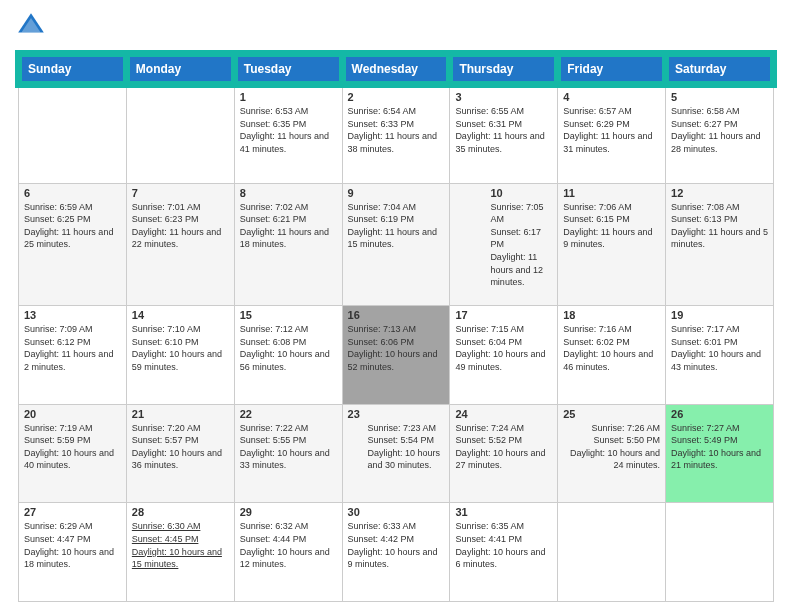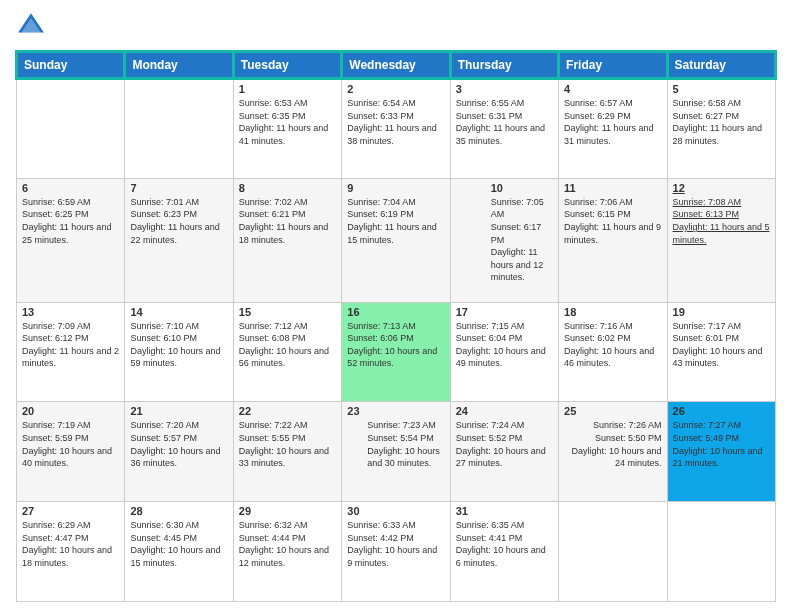--- a/index.html
+++ b/index.html
@@ -59,21 +59,21 @@
       border-collapse: collapse;
       flex: 1;
     }
     .calendar th {
       background: #2176c7;
       color: #fff;
       font-size: 12px;
       font-weight: bold;
       padding: 5px 6px;
       text-align: left;
-      border: 3px solid #14b8a6;
+      border: 7px solid #14b8a6;
     }
     .calendar td {
       border: 1px solid #ccc;
       vertical-align: top;
       padding: 3px 5px;
       font-size: 9.5px;
       color: #333;
       width: calc(100% / 7);
       height: 88px;
     }
@@ -196,21 +196,21 @@
             <div class="cell-text" style="white-space: pre-line;">Sunrise: 7:05 AM
 Sunset: 6:17 PM
 Daylight: 11 hours and 12 minutes.</div>
           </td>
           <td style="background: rgb(245, 245, 245);">
             <span class="day-num">11</span>
             <div class="cell-text" style="white-space: pre-line;">Sunrise: 7:06 AM
 Sunset: 6:15 PM
 Daylight: 11 hours and 9 minutes.</div>
           </td>
-          <td style="background: rgb(245, 245, 245); text-decoration: underline;">
+          <td style="background: rgb(245, 245, 245);">
             <span class="day-num">12</span>
             <div class="cell-text" style="white-space: pre-line;">Sunrise: 7:08 AM
 Sunset: 6:13 PM
 Daylight: 11 hours and 5 minutes.</div>
           </td>
         </tr>
         <tr>
           <td style="background: rgb(255, 255, 255);">
             <span class="day-num">13</span>
             <div class="cell-text" style="white-space: pre-line;">Sunrise: 7:09 AM
@@ -222,21 +222,21 @@
             <div class="cell-text" style="white-space: pre-line;">Sunrise: 7:10 AM
 Sunset: 6:10 PM
 Daylight: 10 hours and 59 minutes.</div>
           </td>
           <td style="background: rgb(255, 255, 255);">
             <span class="day-num">15</span>
             <div class="cell-text" style="white-space: pre-line;">Sunrise: 7:12 AM
 Sunset: 6:08 PM
 Daylight: 10 hours and 56 minutes.</div>
           </td>
-          <td style="background: #86efac;">
+          <td style="background: #a3a3a3;">
             <span class="day-num">16</span>
             <div class="cell-text" style="white-space: pre-line;">Sunrise: 7:13 AM
 Sunset: 6:06 PM
 Daylight: 10 hours and 52 minutes.</div>
           </td>
           <td style="background: rgb(255, 255, 255);">
             <span class="day-num">17</span>
             <div class="cell-text" style="white-space: pre-line;">Sunrise: 7:15 AM
 Sunset: 6:04 PM
 Daylight: 10 hours and 49 minutes.</div>
@@ -284,37 +284,37 @@
             <div class="cell-text" style="white-space: pre-line;">Sunrise: 7:24 AM
 Sunset: 5:52 PM
 Daylight: 10 hours and 27 minutes.</div>
           </td>
           <td style="background: rgb(245, 245, 245);">
             <span class="day-num">25</span>
             <div class="cell-text" style="white-space: pre-line; text-align: right;">Sunrise: 7:26 AM
 Sunset: 5:50 PM
 Daylight: 10 hours and 24 minutes.</div>
           </td>
-          <td style="background: #0ea5e9;">
+          <td style="background: #86efac;">
             <span class="day-num">26</span>
             <div class="cell-text" style="white-space: pre-line;">Sunrise: 7:27 AM
 Sunset: 5:49 PM
 Daylight: 10 hours and 21 minutes.</div>
           </td>
         </tr>
         <tr>
           <td style="background: rgb(255, 255, 255);">
             <span class="day-num">27</span>
             <div class="cell-text" style="white-space: pre-line;">Sunrise: 6:29 AM
 Sunset: 4:47 PM
 Daylight: 10 hours and 18 minutes.</div>
           </td>
           <td style="background: rgb(255, 255, 255);">
             <span class="day-num">28</span>
-            <div class="cell-text" style="white-space: pre-line;">Sunrise: 6:30 AM
+            <div class="cell-text" style="white-space: pre-line; text-decoration: underline;">Sunrise: 6:30 AM
 Sunset: 4:45 PM
 Daylight: 10 hours and 15 minutes.</div>
           </td>
           <td style="background: rgb(255, 255, 255);">
             <span class="day-num">29</span>
             <div class="cell-text" style="white-space: pre-line;">Sunrise: 6:32 AM
 Sunset: 4:44 PM
 Daylight: 10 hours and 12 minutes.</div>
           </td>
           <td style="background: rgb(255, 255, 255);">

